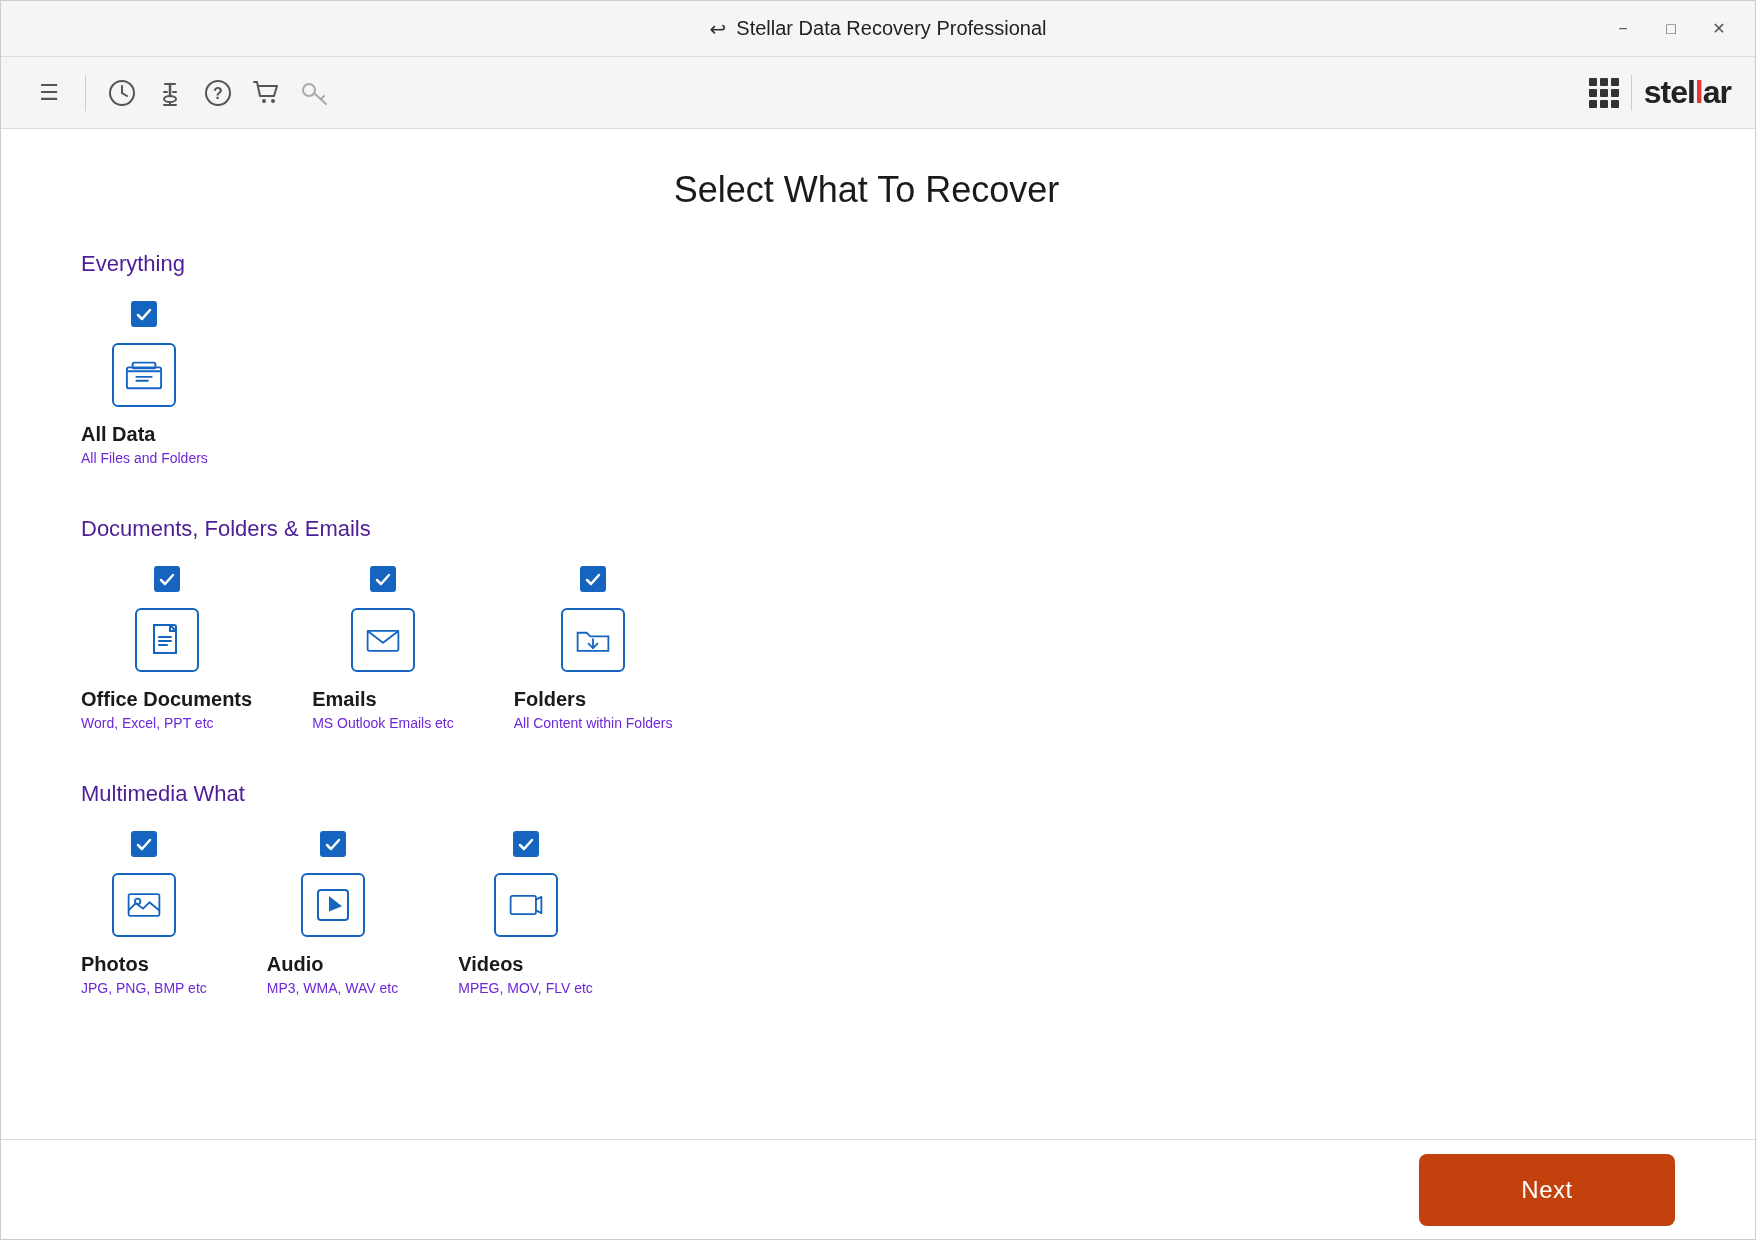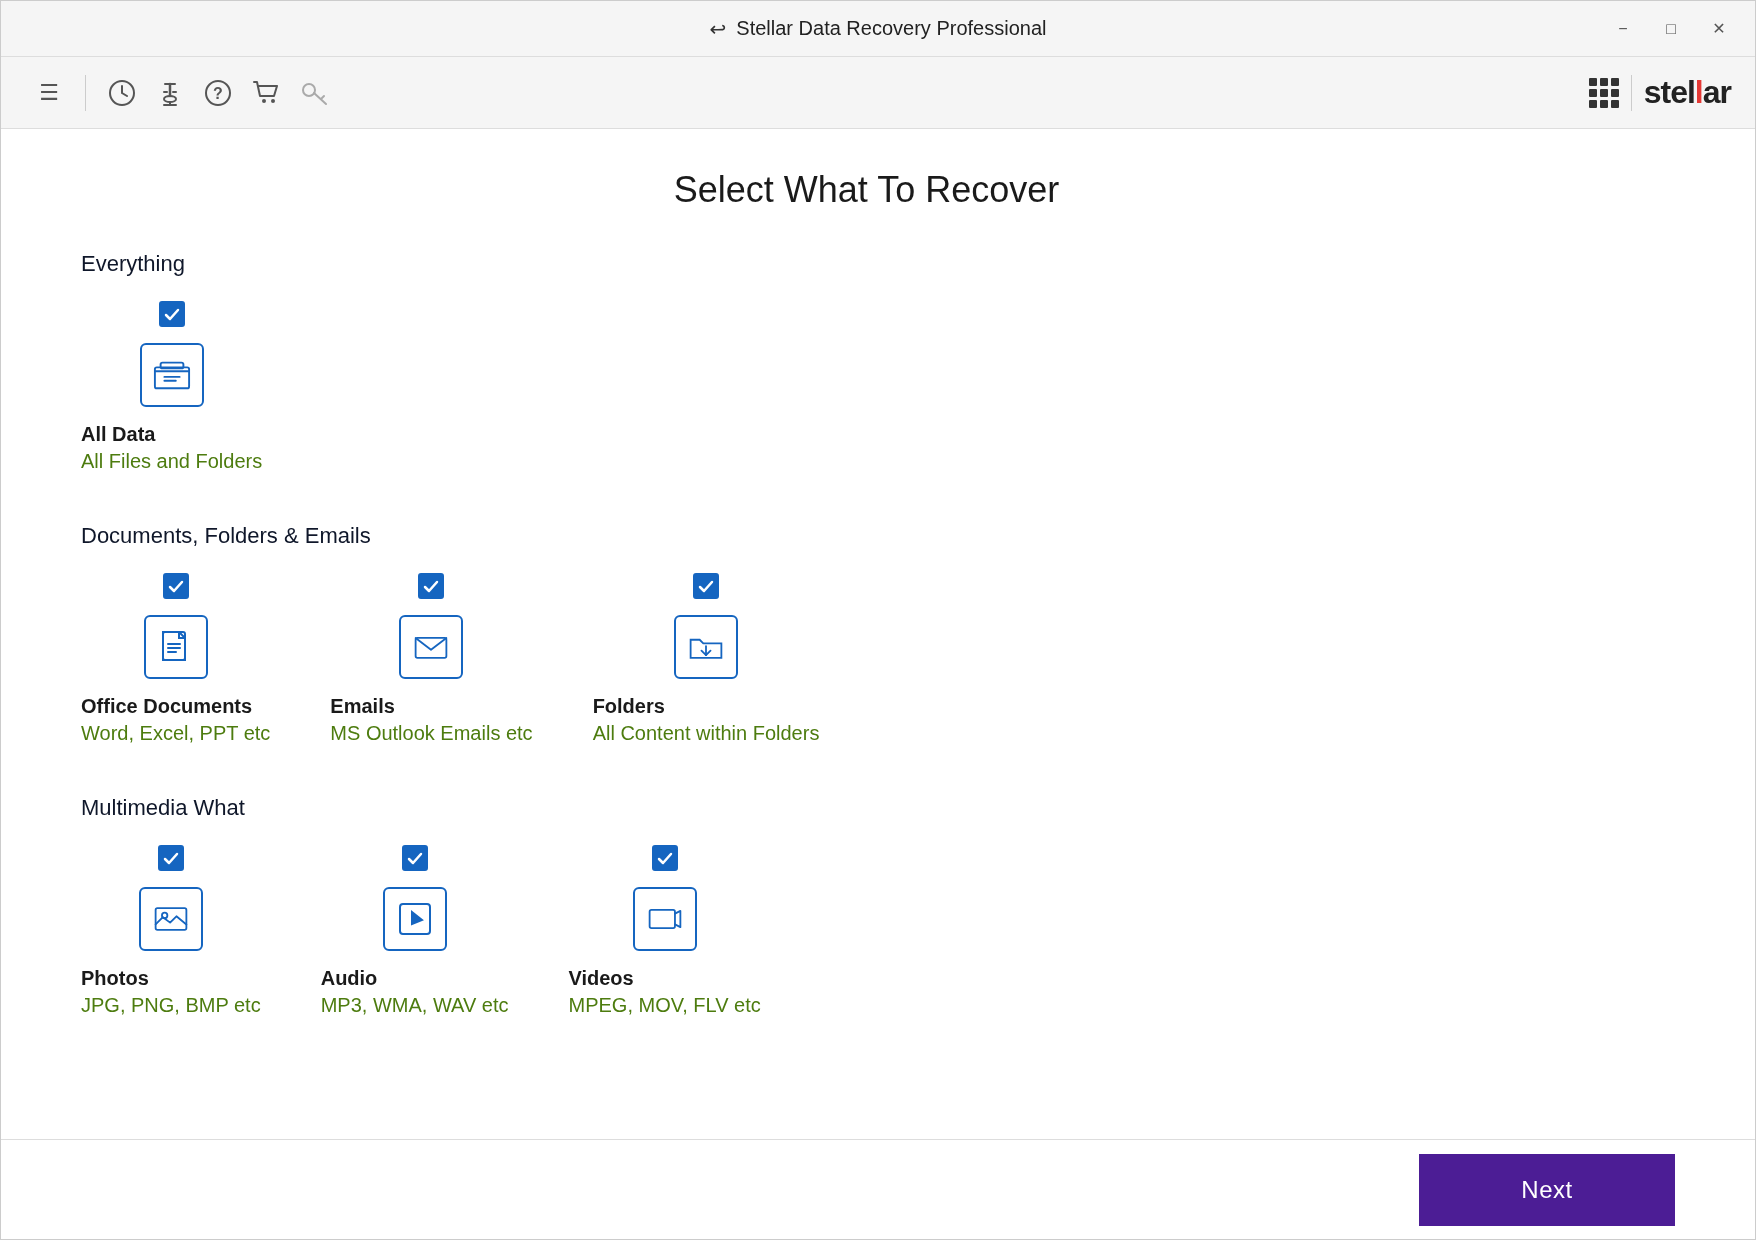--- a/index.html
+++ b/index.html
@@ -131,21 +131,21 @@
     }
     .page-title {
       font-size: 36px;
       font-weight: 400;
       text-align: center;
       color: #1a1a1a;
       margin-bottom: 40px;
     }
     .section-label {
       font-size: 22px;
-      color: #0f172a;
+      color: #4c1d95;
       margin-bottom: 24px;
       font-weight: 400;
     }
     .section {
       margin-bottom: 50px;
     }
     .options-row {
       display: flex;
       gap: 60px;
       flex-wrap: wrap;
@@ -192,38 +192,38 @@
       height: 38px;
     }
     .option-text { }
     .option-title {
       font-size: 20px;
       font-weight: 600;
       color: #1a1a1a;
       margin-bottom: 4px;
     }
     .option-subtitle {
-      font-size: 20px;
-      color: #4d7c0f;
+      font-size: 14px;
+      color: #6d28d9;
     }
     
     .footer {
       height: 100px;
       border-top: 1px solid #ddd;
       display: flex;
       align-items: center;
       justify-content: flex-end;
       padding: 0 80px;
       flex-shrink: 0;
     }
     .next-btn {
-      background: #4c1d95;
+      background: #c2410c;
       color: white;
       border: none;
-      border-radius: 0;
+      border-radius: 8px;
       width: 256px;
       height: 72px;
       font-size: 24px;
       cursor: pointer;
       letter-spacing: 0.5px;
     }
   </style>
 </head>
 <body>
 

